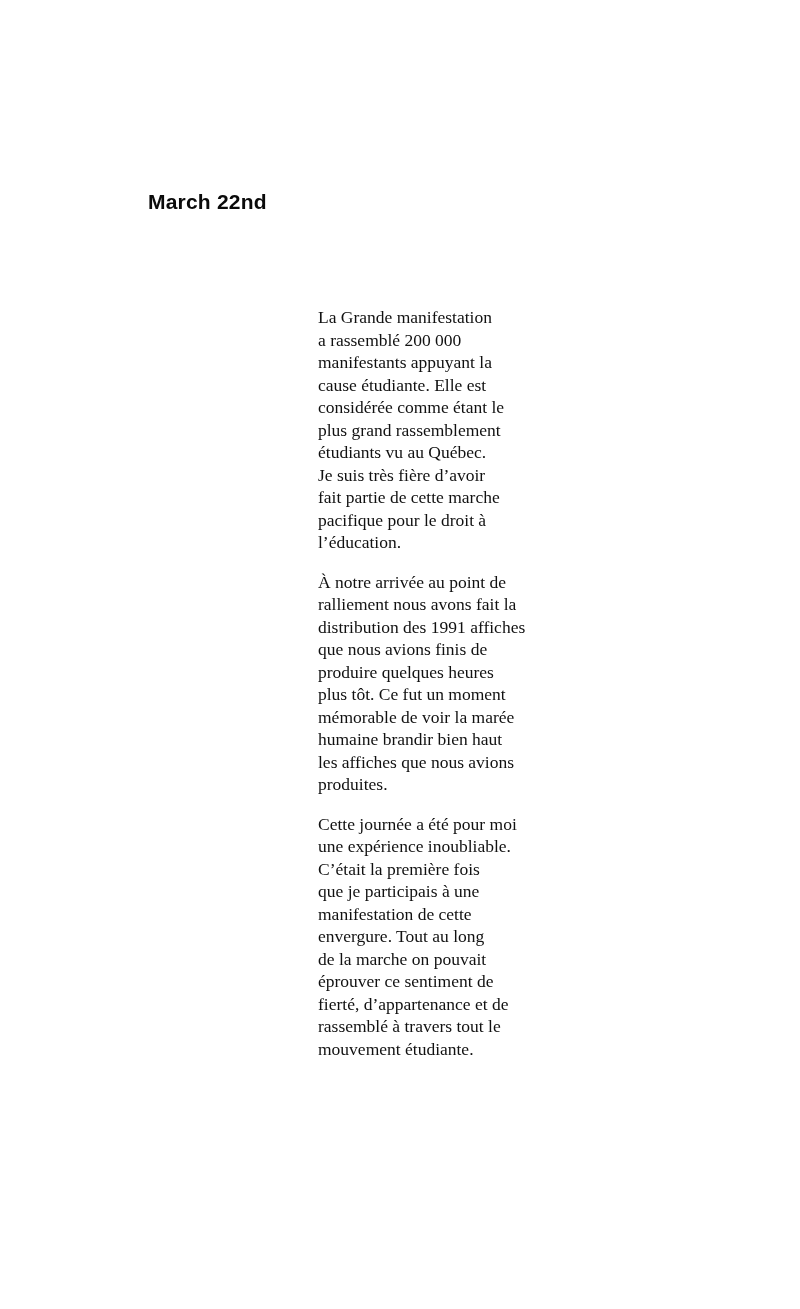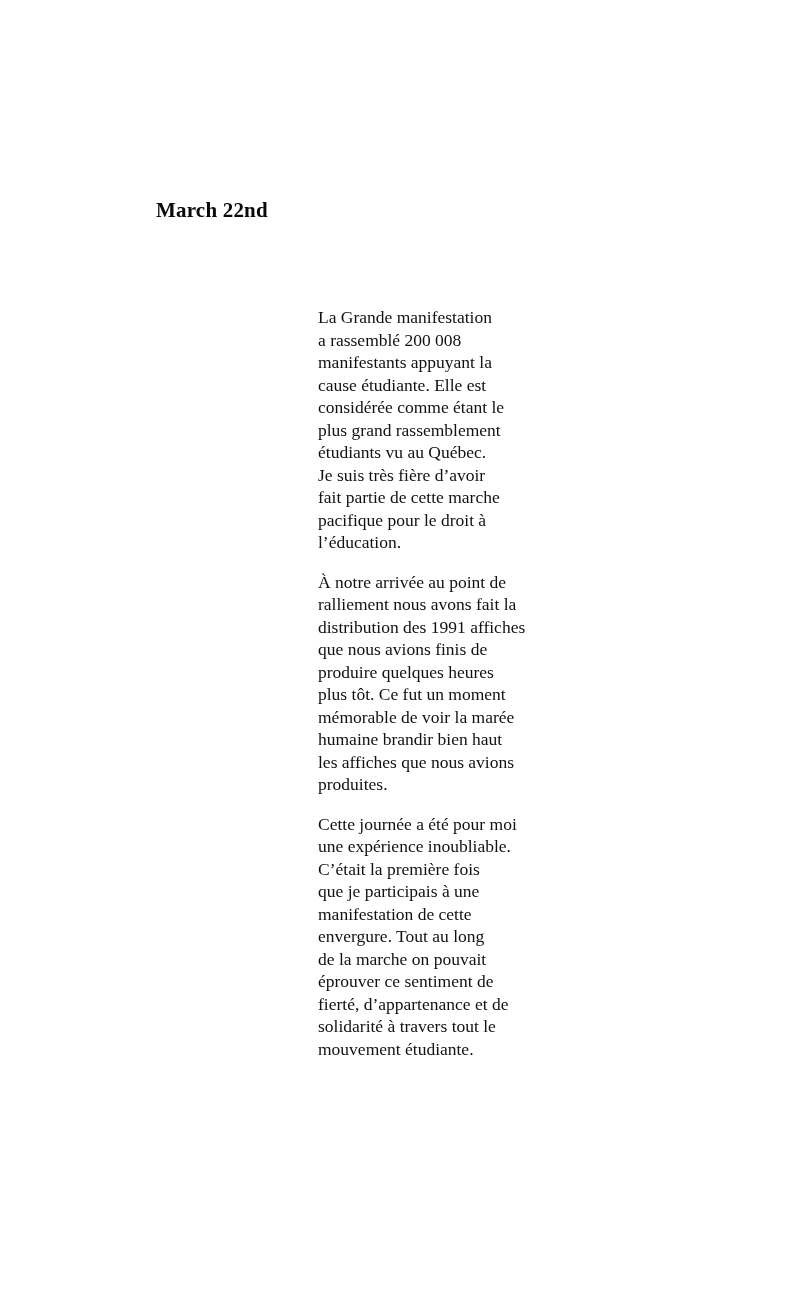--- a/index.html
+++ b/index.html
@@ -13,24 +13,24 @@
     height: 1309px;
     background: #ffffff;
     overflow: hidden;
     font-family: "Liberation Serif", serif;
     color: #0d0d0d;
   }
   .title {
     position: absolute;
     left: 148px;
     top: 190px;
-    margin: 8px;
+    margin: 0;
     font-size: 21px;
     font-weight: bold;
-    font-family: Liberation Serif, serif;
+    font-family: Liberation Sans, sans-serif;
     color: #0a0a0a;
     letter-spacing: 0.2px;
   }
   .body-text {
     position: absolute;
     left: 318px;
     top: 306px;
     width: 262px;
   }
   .body-text p {
@@ -42,21 +42,21 @@
   }
 </style>
 </head>
 <body>
 
 <div class="page">
   <h1 class="title">March 22nd</h1>
 
   <div class="body-text">
     <p>La Grande manifestation
-a rassemblé 200 008
+a rassemblé 200 000
 manifestants appuyant la
 cause étudiante. Elle est
 considérée comme étant le
 plus grand rassemblement
 étudiants vu au Québec.
 Je suis très fière d’avoir
 fait partie de cette marche
 pacifique pour le droit à
 l’éducation.</p>
     <p>À notre arrivée au point de
@@ -71,16 +71,16 @@
 produites.</p>
     <p>Cette journée a été pour moi
 une expérience inoubliable.
 C’était la première fois
 que je participais à une
 manifestation de cette
 envergure. Tout au long
 de la marche on pouvait
 éprouver ce sentiment de
 fierté, d’appartenance et de
-solidarité à travers tout le
+rassemblé à travers tout le
 mouvement étudiante.</p>
   </div>
 </div>
 
 </body></html>

